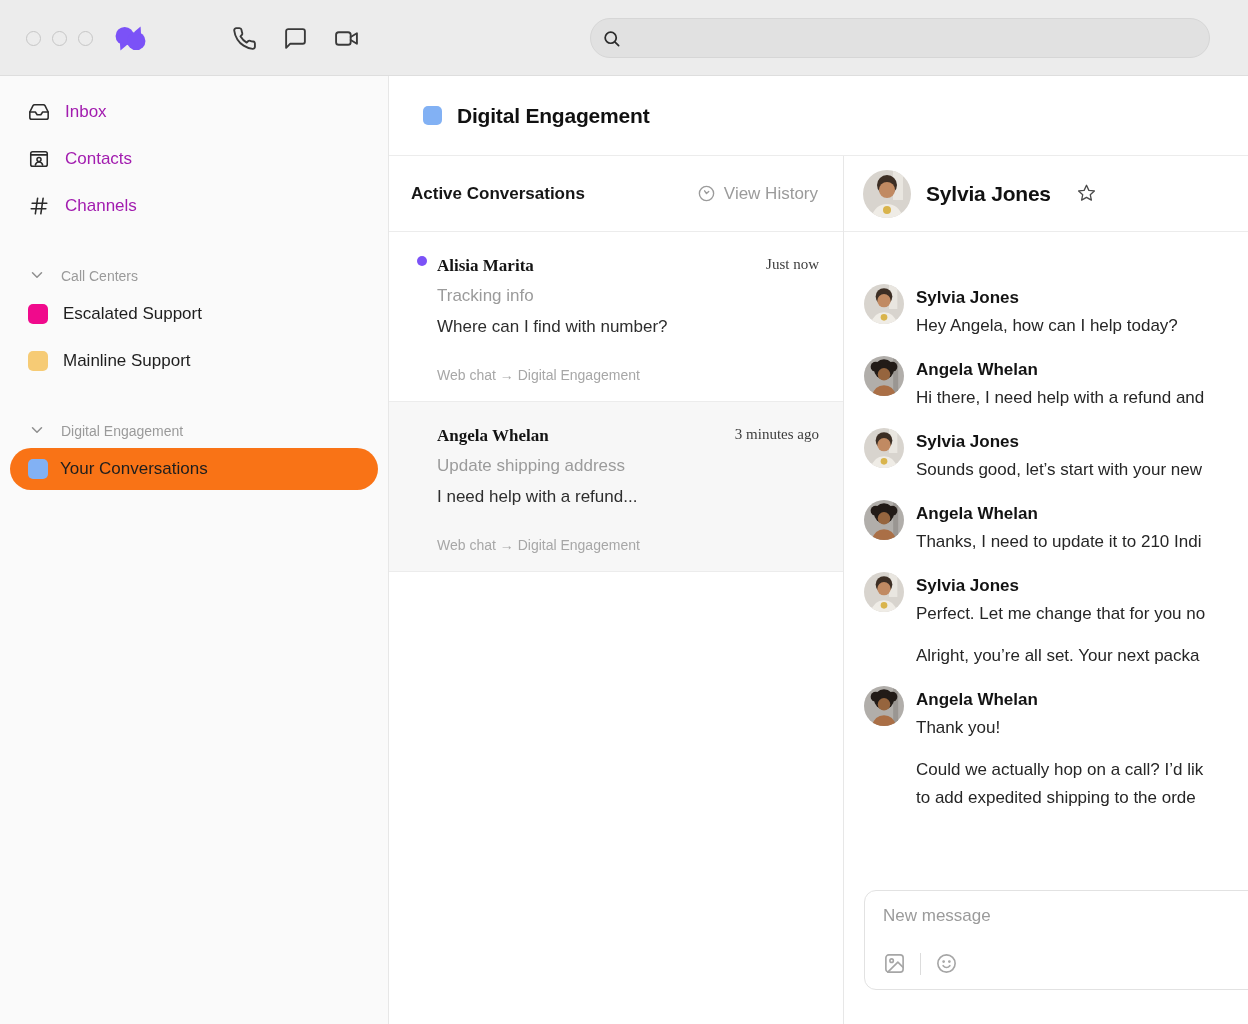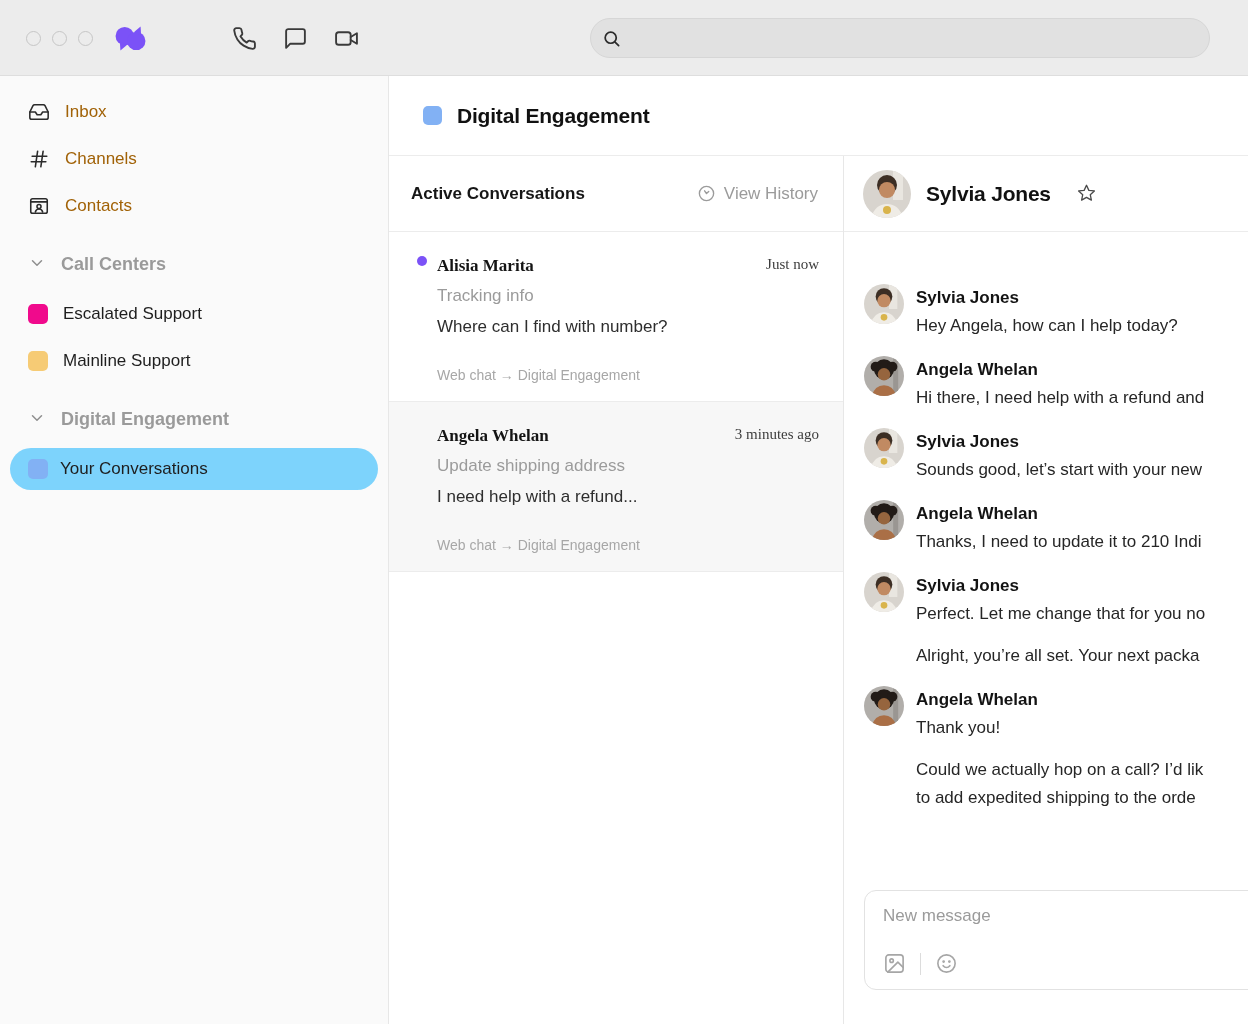--- a/index.html
+++ b/index.html
@@ -21,29 +21,29 @@
   .search-pill input { border:none; outline:none; background:transparent; flex:1;
                  font-size:16px; margin-left:8px; font-family:inherit; }
 
   
   .app { position:absolute; top:76px; left:0; width:1248px; height:948px; display:flex; }
 
   
   .sidebar { width:389px; flex-shrink:0; background:#fafafa; border-right:1px solid #e7e7e7;
              padding-top:12px; }
   .nav-item { height:47px; display:flex; align-items:center; padding-left:28px; gap:15px;
-              font-size:17px; color:#a16207; cursor:pointer; }
+              font-size:17px; color:#a21caf; cursor:pointer; }
   .nav-item svg { width:22px; height:22px; color:#2b2b2b; }
-  .section-header { margin-top:25px; height:30px; display:flex; align-items:flex-start;
-              padding-left:28px; gap:15px; font-size:18px; color:#9a9a9a; cursor:pointer;font-weight:bold; }
+  .section-header { margin-top:25px; height:30px; display:flex; align-items:flex-end;
+              padding-left:28px; gap:15px; font-size:14px; color:#9a9a9a; cursor:pointer; }
   .section-header svg { width:18px; height:18px; color:#8f8f8f; }
   .sub-item { height:47px; display:flex; align-items:center; padding-left:28px; gap:15px;
               font-size:17px; color:#1e1e1e; cursor:pointer; }
   .sub-item.pill { margin:9px 10px 0 10px; height:42px; padding-left:18px;
-              background:#7dd3fc; border-radius:21px;gap:12px; }
+              background:#f97316; border-radius:21px;gap:12px; }
   .sub-item.first { margin-top:6px; }
   .swatch { width:20px; height:20px; border-radius:5px; flex-shrink:0; }
 
   
   .main { flex:1; min-width:0; display:flex; flex-direction:column; background:#fff; }
   .main-header { height:80px; flex-shrink:0; border-bottom:1px solid #ececec;
                  display:flex; align-items:center; padding-left:34px; gap:15px; }
   .main-header .swatch { width:19px; height:19px; }
   .main-title { font-size:21px; font-weight:700; letter-spacing:-0.2px; color:#111; }
   .columns { flex:1; min-height:0; display:flex; }
@@ -158,36 +158,36 @@
 
   <aside class="sidebar">
     <div class="nav-item">
       <svg viewBox="0 0 24 24" fill="none" stroke="currentColor" stroke-width="1.7" stroke-linecap="round" stroke-linejoin="round">
         <polyline points="22 12 16 12 14 15 10 15 8 12 2 12"></polyline>
         <path d="M5.45 5.11 2 12v6a2 2 0 0 0 2 2h16a2 2 0 0 0 2-2v-6l-3.45-6.89A2 2 0 0 0 16.76 4H7.24a2 2 0 0 0-1.79 1.11z"></path>
       </svg>
       <span>Inbox</span>
     </div>
     <div class="nav-item">
+      <svg viewBox="0 0 24 24" fill="none" stroke="currentColor" stroke-width="1.7" stroke-linecap="round" stroke-linejoin="round">
+        <rect x="3" y="4" width="18" height="16" rx="2"></rect>
+        <line x1="3" y1="7.5" x2="21" y2="7.5"></line>
+        <circle cx="12" cy="12.5" r="2.2"></circle>
+        <path d="M8 18.5 c0.6-2.2 2.1-3.2 4-3.2 s3.4 1 4 3.2"></path>
+      </svg>
+      <span>Contacts</span>
+    </div>
+    <div class="nav-item">
       <svg viewBox="0 0 24 24" fill="none" stroke="currentColor" stroke-width="1.7" stroke-linecap="round">
         <line x1="4.5" y1="9" x2="20.5" y2="9"></line>
           <line x1="3.5" y1="15" x2="19.5" y2="15"></line>
         <line x1="10.5" y1="3.5" x2="8" y2="20.5"></line>
           <line x1="16.5" y1="3.5" x2="14" y2="20.5"></line>
       </svg>
       <span>Channels</span>
-    </div>
-    <div class="nav-item">
-      <svg viewBox="0 0 24 24" fill="none" stroke="currentColor" stroke-width="1.7" stroke-linecap="round" stroke-linejoin="round">
-        <rect x="3" y="4" width="18" height="16" rx="2"></rect>
-        <line x1="3" y1="7.5" x2="21" y2="7.5"></line>
-        <circle cx="12" cy="12.5" r="2.2"></circle>
-        <path d="M8 18.5 c0.6-2.2 2.1-3.2 4-3.2 s3.4 1 4 3.2"></path>
-      </svg>
-      <span>Contacts</span>
     </div>
 
     <div class="section-header">
       <svg viewBox="0 0 24 24" fill="none" stroke="currentColor" stroke-width="2" stroke-linecap="round" stroke-linejoin="round">
         <polyline points="6 9 12 15 18 9"></polyline>
       </svg>
       <span>Call Centers</span>
     </div>
     <div class="sub-item first">
       <span class="swatch" style="background: rgb(240, 10, 140);"></span>

